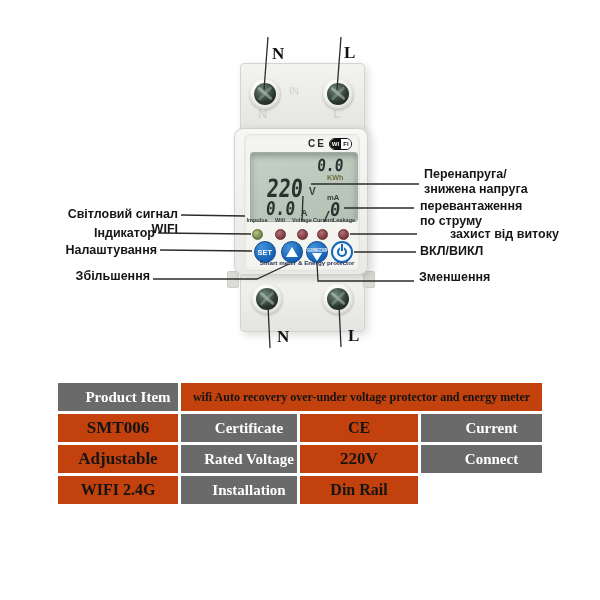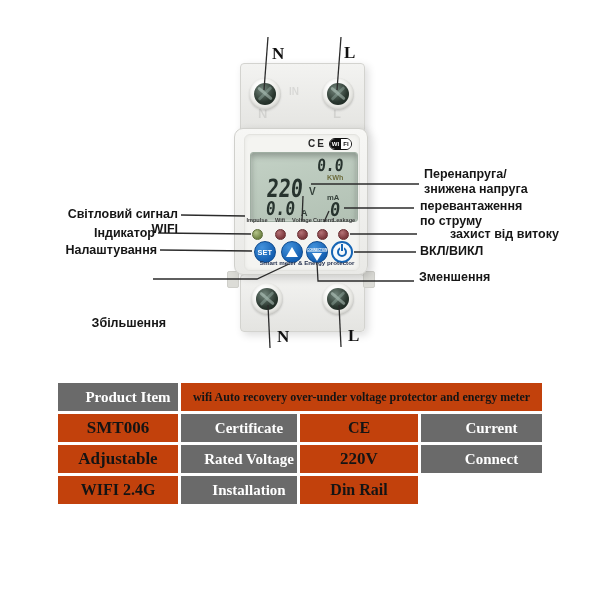--- a/index.html
+++ b/index.html
@@ -215,21 +215,21 @@
   </svg>
 
   <div class="nl" style="left:272px; top:44px;">N</div>
   <div class="nl" style="left:344px; top:43px;">L</div>
   <div class="nl" style="left:277px; top:327px;">N</div>
   <div class="nl" style="left:348px; top:326px;">L</div>
 
   <div class="co co-left" style="left:40px; width:138px; top:207px;">Світловий сигнал WIFI</div>
   <div class="co co-left" style="left:40px; width:115px; top:226px;">Індикатор</div>
   <div class="co co-left" style="left:40px; width:117px; top:243px;">Налаштування</div>
-  <div class="co co-left" style="left:56px; width:110px; top:269px;margin-top:47px;">Збільшення</div>
+  <div class="co co-left" style="left:40px; width:110px; top:269px;">Збільшення</div>
 
   <div class="co co-right" style="left:420px; top:199px;">
     <div>перевантаження</div>
     <div>по струму</div>
   </div>
   <div class="co co-right" style="left:424px; top:167px;">
     <div>Перенапруга/</div>
     <div>знижена напруга</div>
   </div>
   <div class="co co-right" style="left:422px; top:227px;margin-left:28px;">захист від витоку</div>

